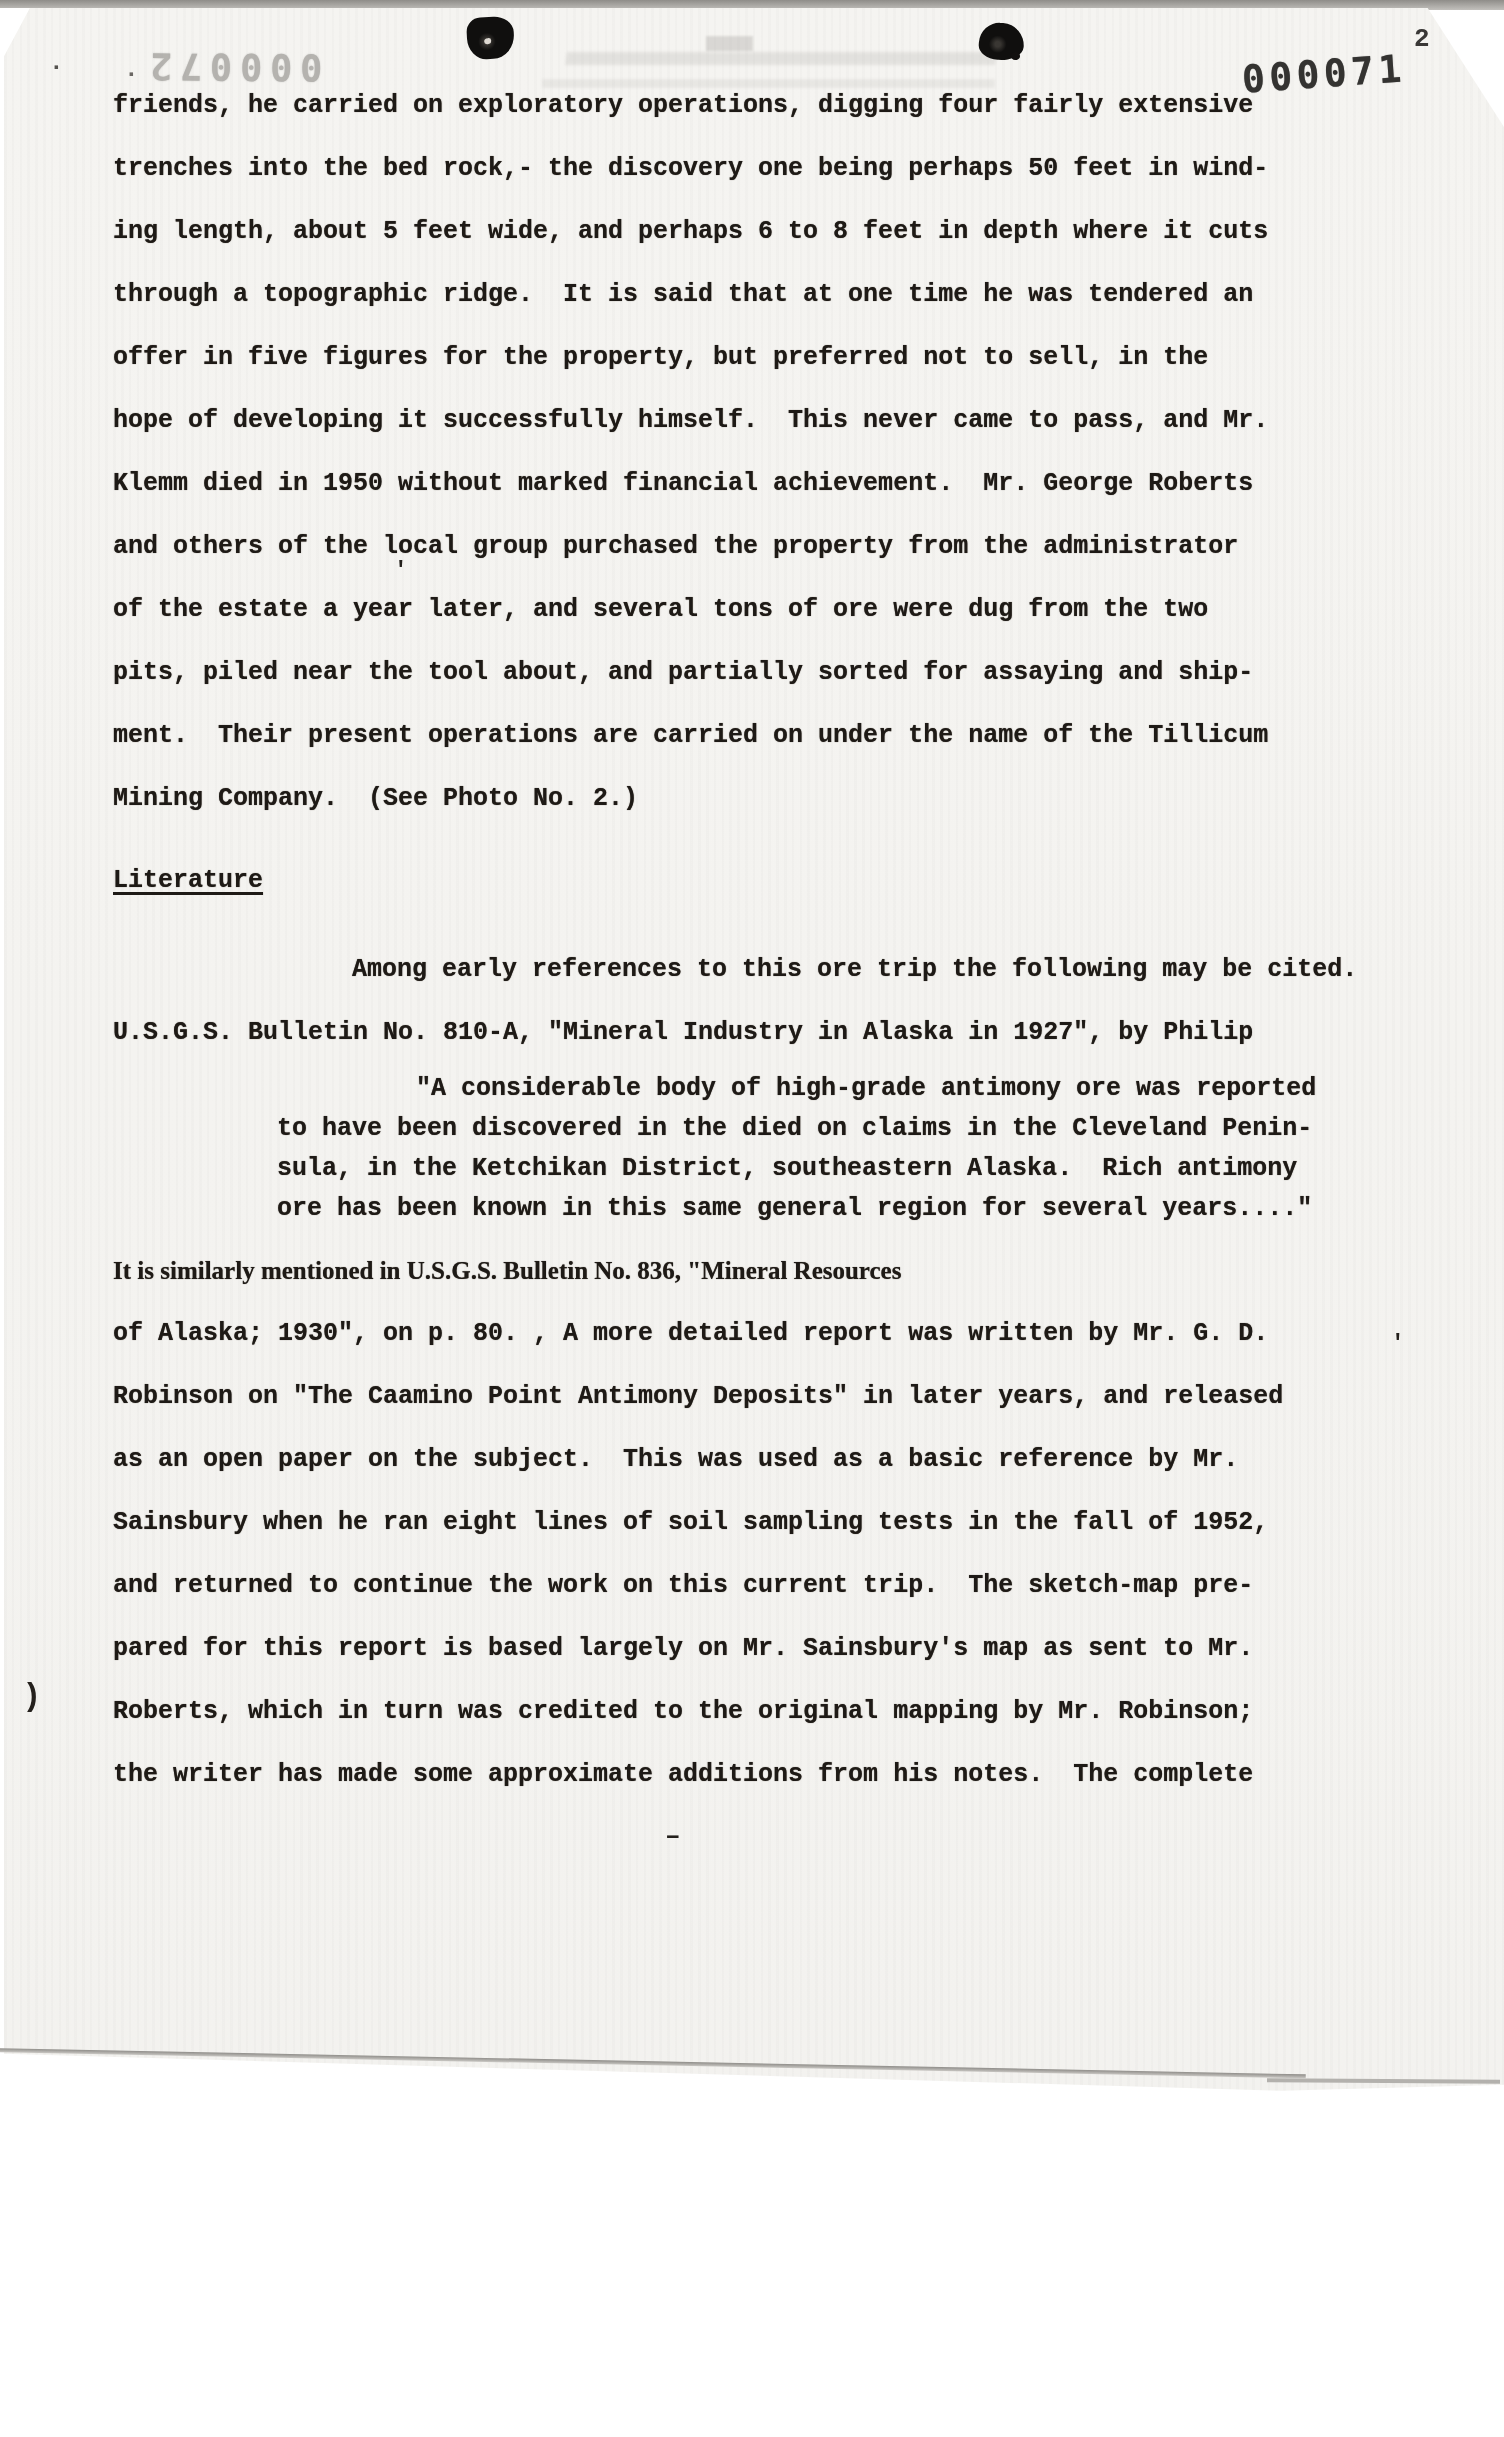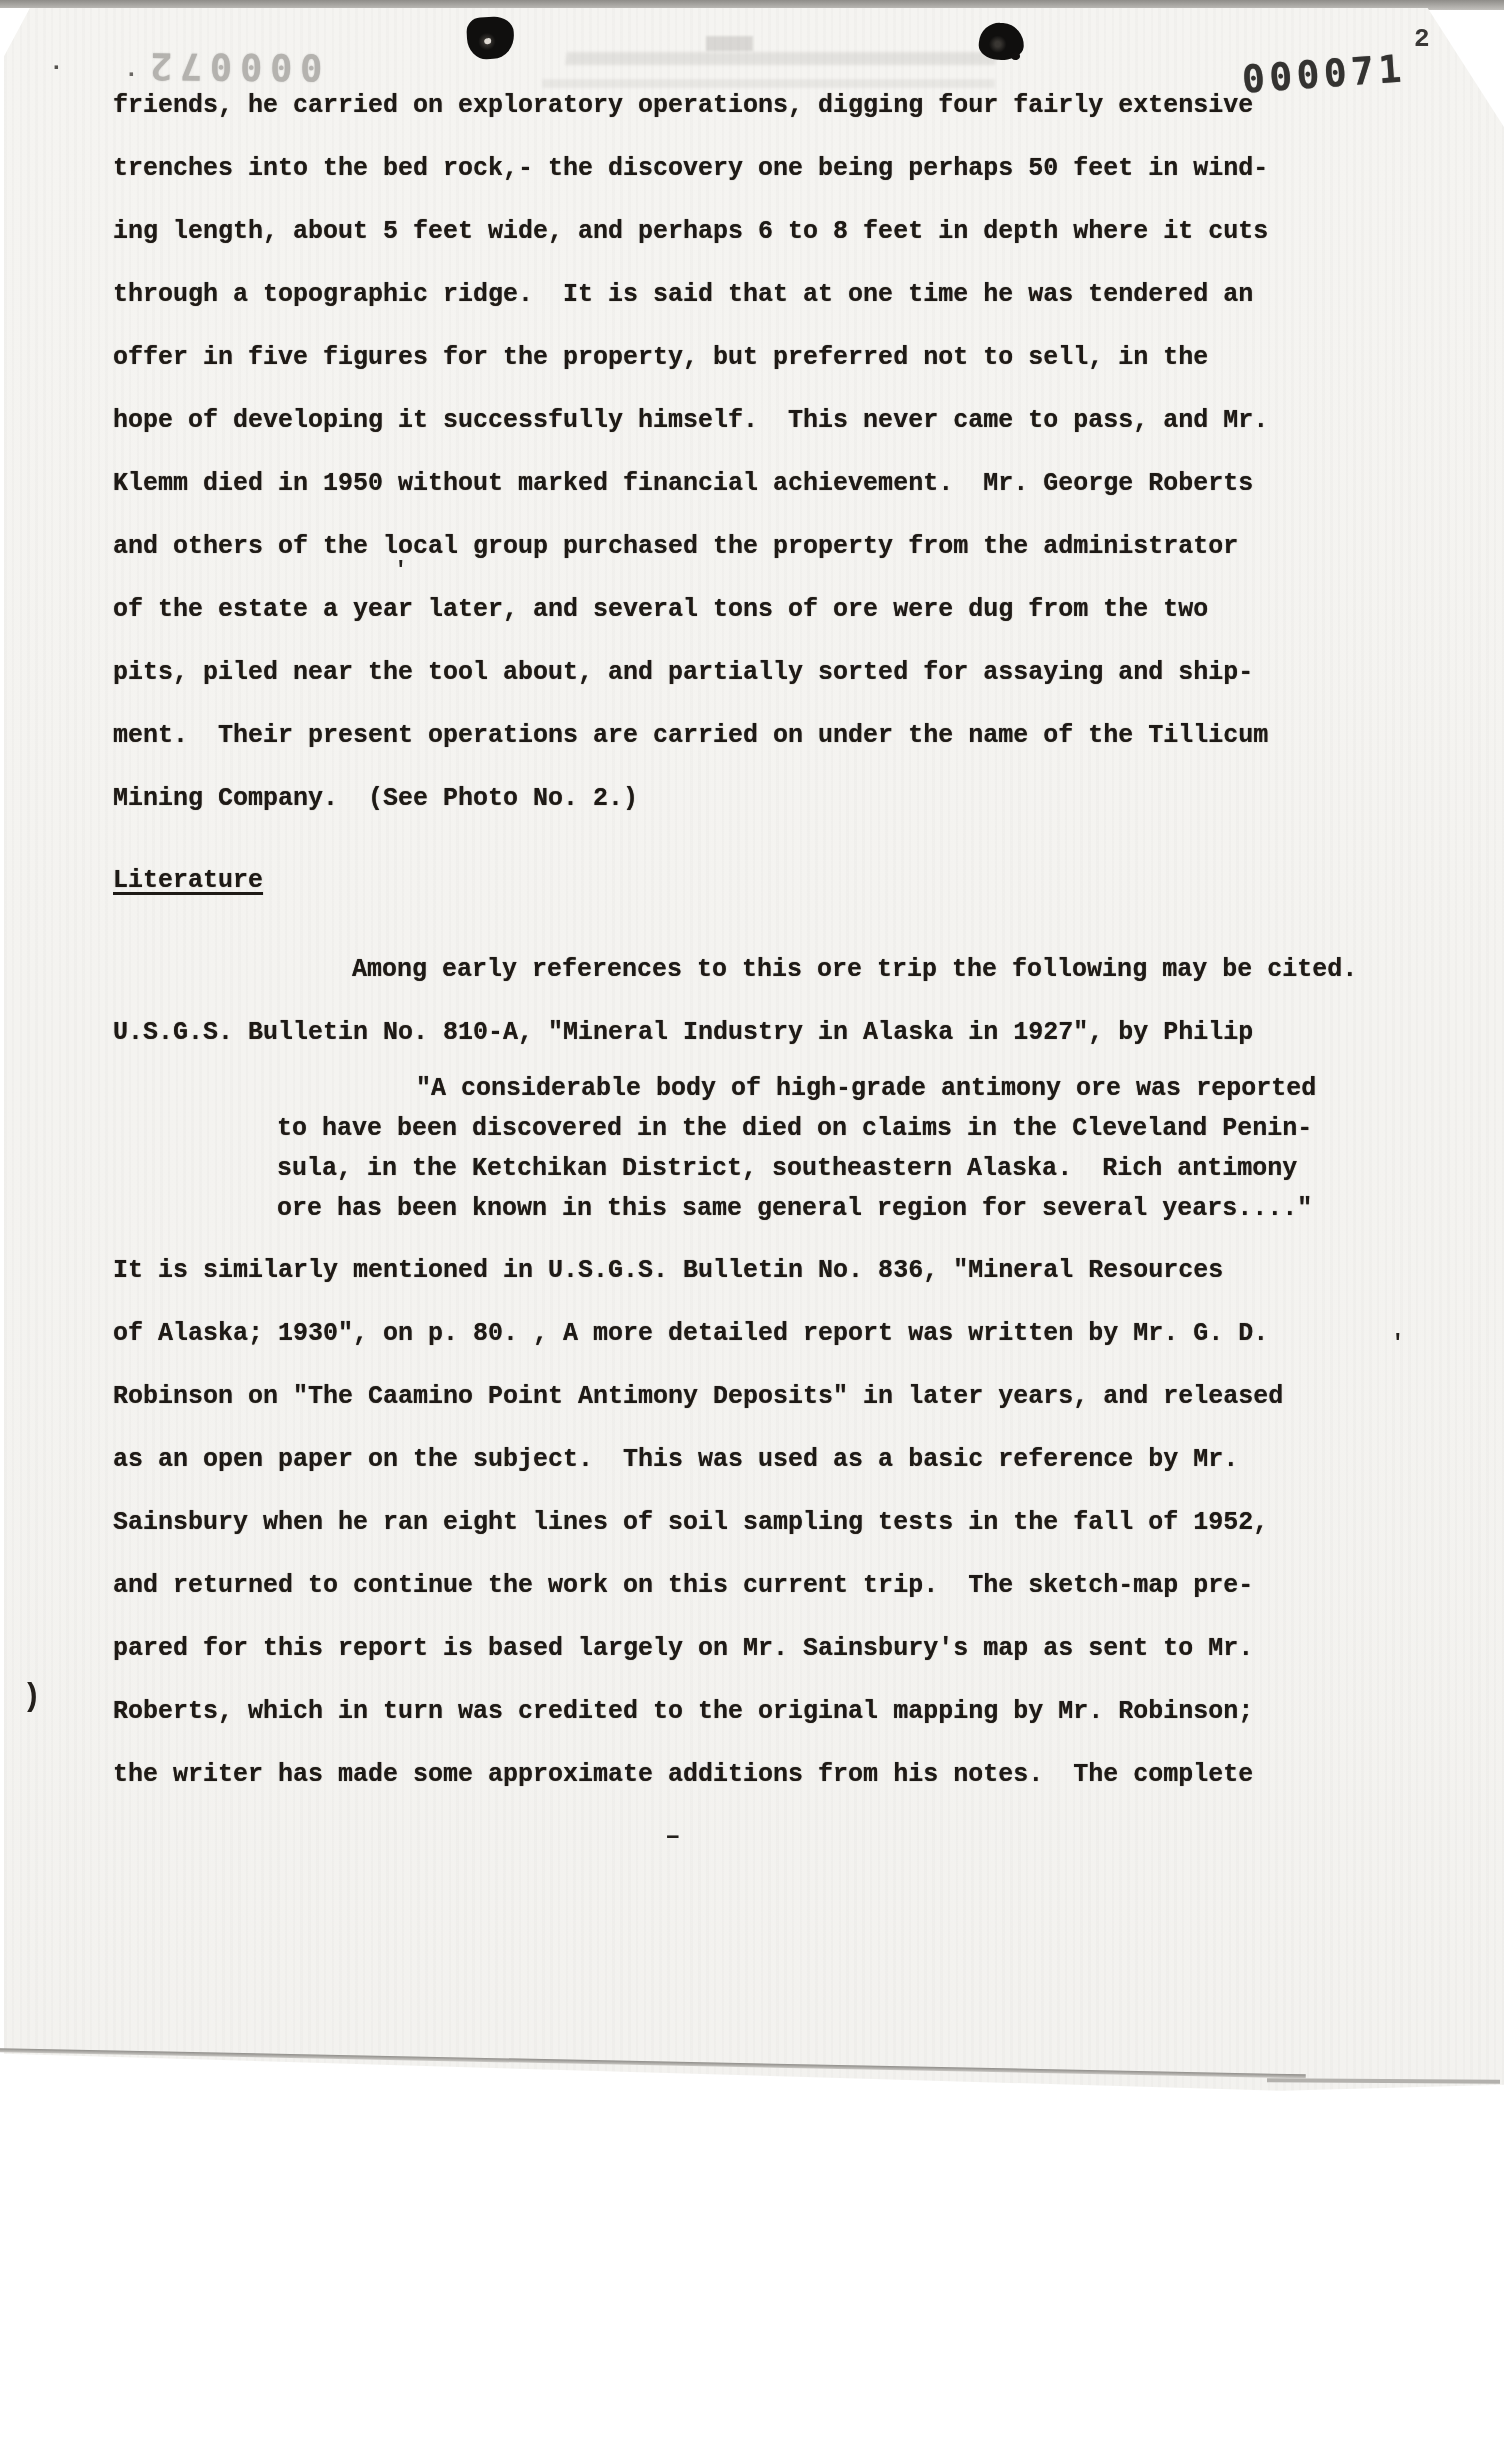--- a/index.html
+++ b/index.html
@@ -24,21 +24,21 @@
   
   .textblock{position:absolute;left:0;top:7.8px;width:1501px;padding-top:66px;}
   .line{white-space:pre;font:700 25px "Liberation Mono", monospace;color:#1e1a16;
         height:63px;line-height:63px;margin-left:113px;
         text-shadow:0 0 0.9px rgba(35,25,15,0.75);}
   .line.heading{margin-top:19px;text-decoration:underline;
                 text-decoration-thickness:3px;text-underline-offset:5.2px;}
   .line.para-start{margin-top:26px;margin-left:352px;}
   .line.quote-open{margin-top:5.2px;margin-left:416px;height:40px;line-height:40px;}
   .line.quote{margin-left:277px;height:40px;line-height:40px;}
-  .line.body-after-quote{margin-top:10.4px;}
+  .line.body-after-quote{margin-top:10.4px;font-family:Liberation Serif, serif;}
   
   .page-num{position:absolute;left:1414px;top:24.4px;font:700 26px "Liberation Mono",monospace;
             color:#3a3836;}
   .stamp-right{position:absolute;left:1242px;top:52px;font:700 38px "DejaVu Sans Mono",monospace;
                letter-spacing:4.4px;color:#201f1d;opacity:.9;transform:rotate(-4deg);
                text-shadow:0 0 0.9px rgba(0,0,0,.55);}
   .stamp-left{position:absolute;left:142px;top:45px;font:700 37px "DejaVu Sans Mono",monospace;
               letter-spacing:7.8px;color:#8e8c88;opacity:.62;transform:rotate(180.5deg);
               text-shadow:0 0 1.7px rgba(100,98,94,.55);}
   

